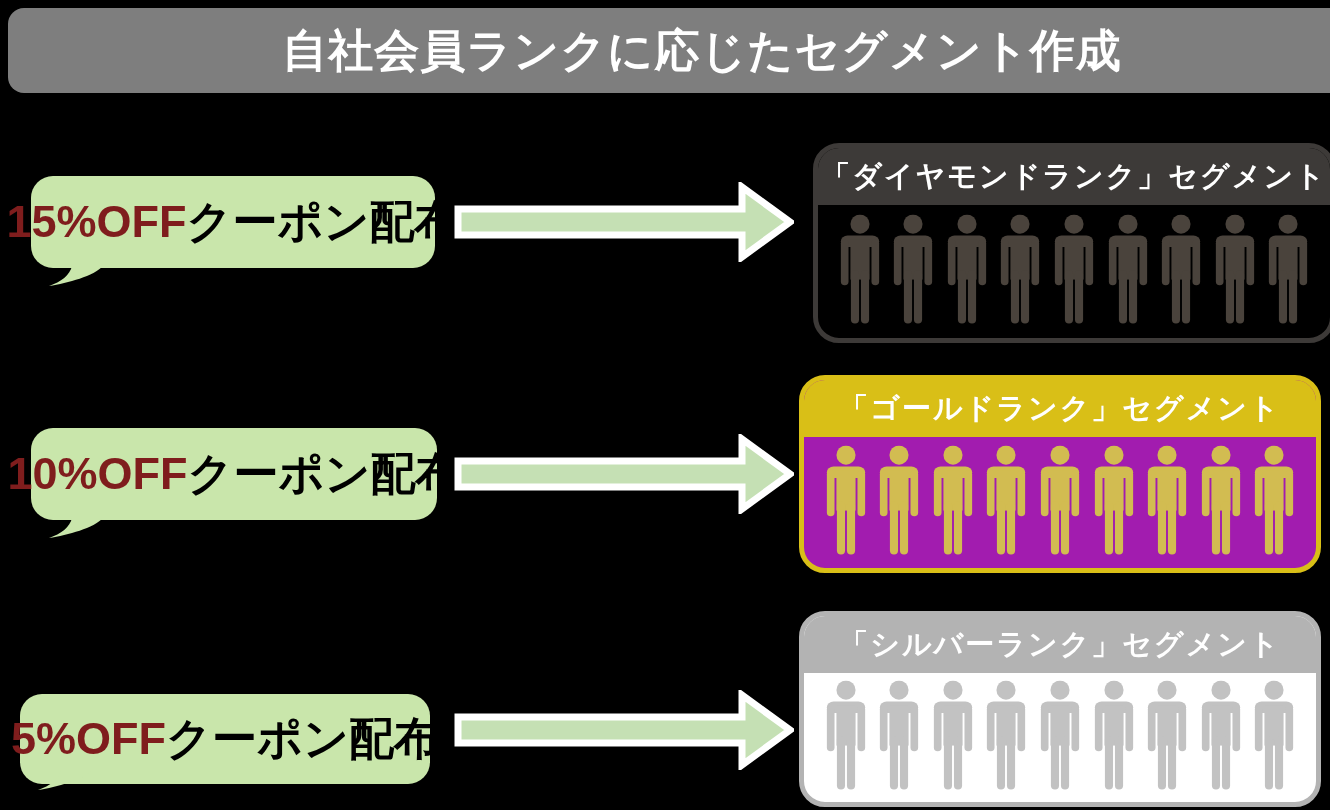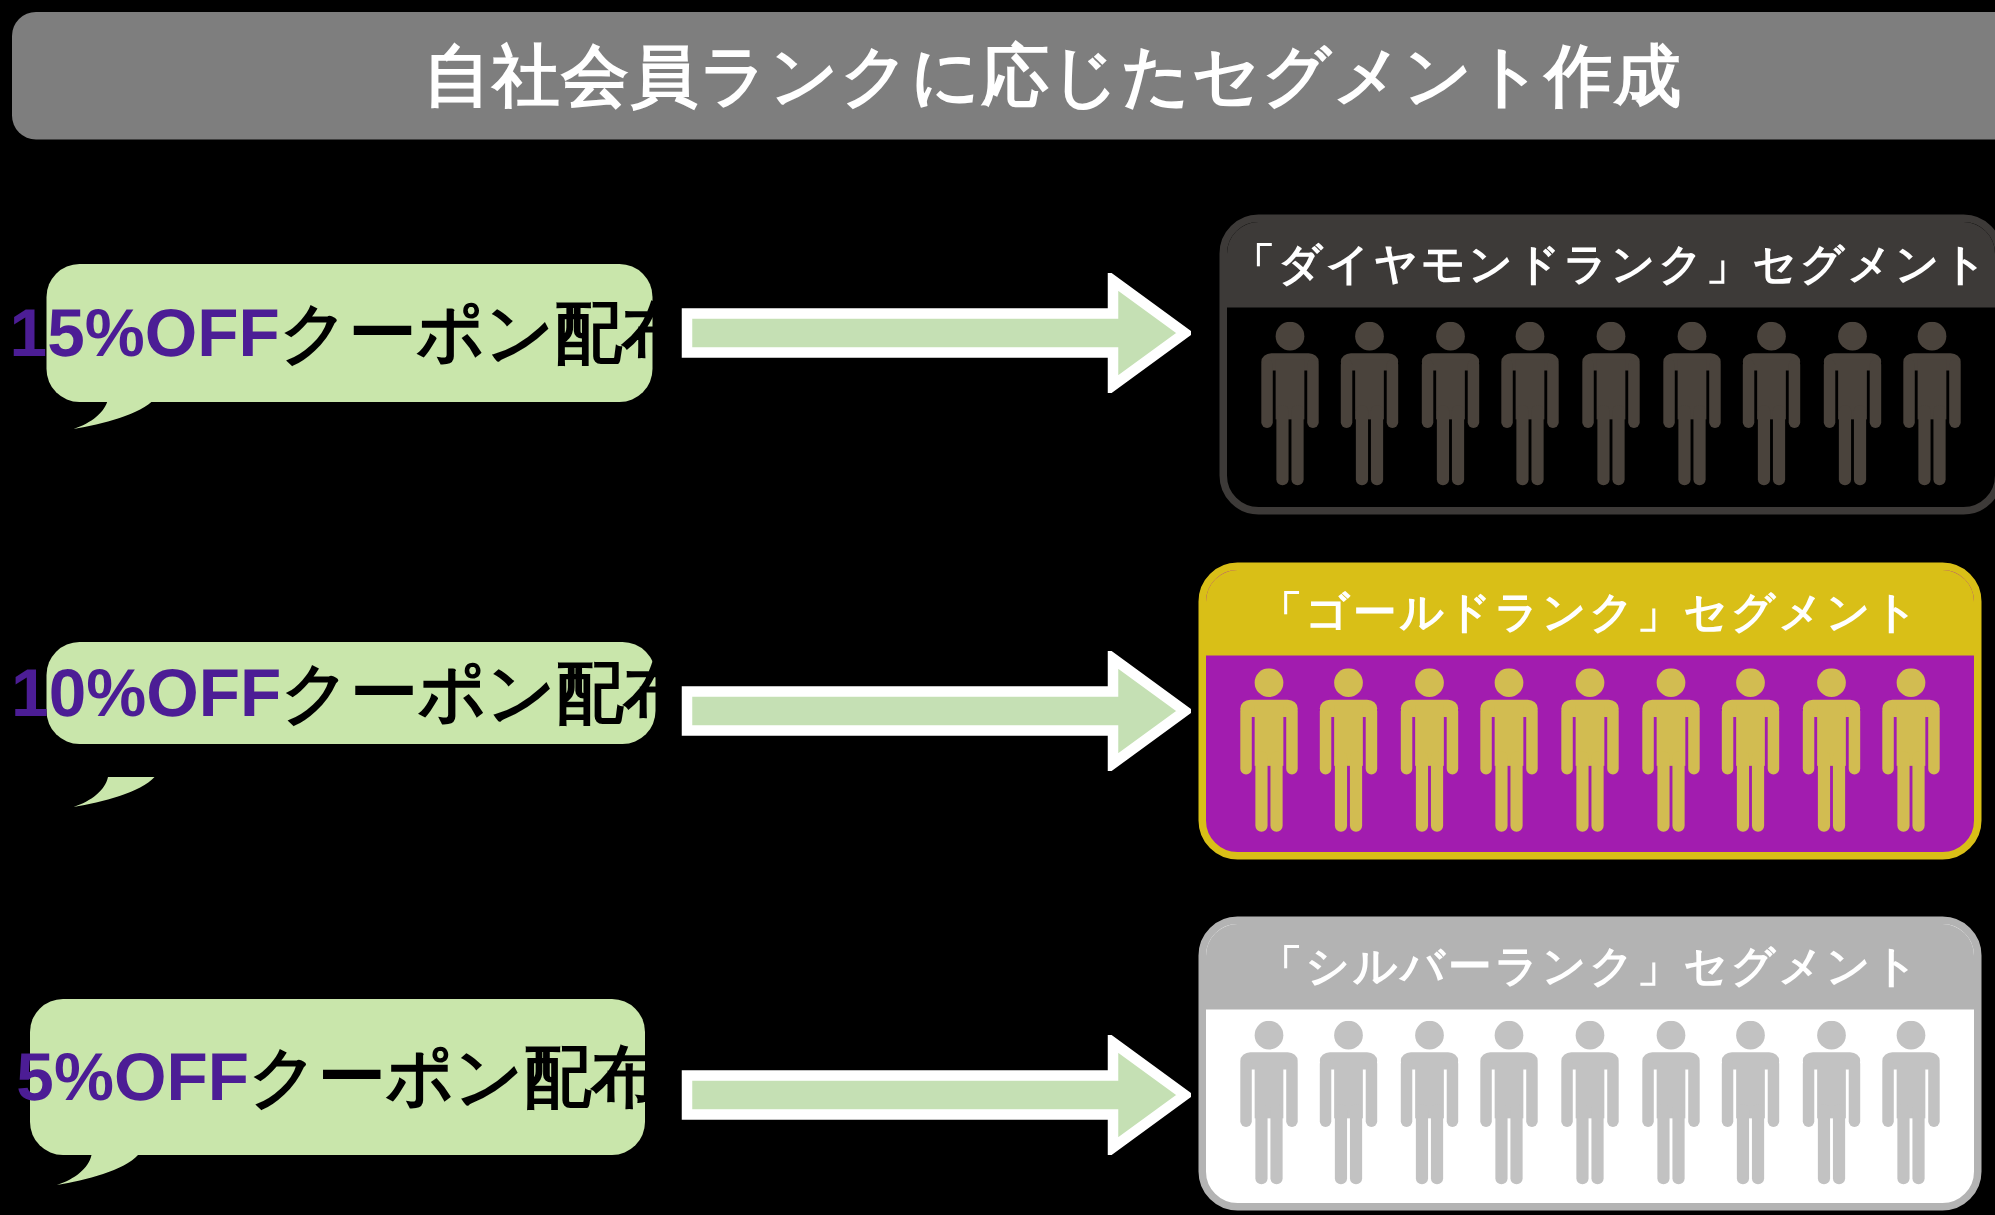--- a/index.html
+++ b/index.html
@@ -14,21 +14,21 @@
     display:flex;align-items:center;justify-content:center;padding-left:37px;
   }
   .title-bar span{
     color:#fff;font-size:45px;font-weight:bold;letter-spacing:1px;
   }
   
   .bubble{
     position:absolute;background:#c9e6ab;border-radius:22px;
     display:flex;align-items:center;justify-content:center;white-space:nowrap;
   }
-  .bubble .discount{color:#4c1d95;font-size:45px;font-weight:bold;}
+  .bubble .discount{color:#7f1d1d;font-size:45px;font-weight:bold;}
   .bubble .blabel{color:#000000;font-size:45px;font-weight:bold;}
   .tail{position:absolute;}
   .tail path{fill:#c9e6ab;}
   
   .arrow{position:absolute;}
   .arrow polygon{fill:#c5e0b4;stroke:#ffffff;stroke-width:7;stroke-linejoin:miter;}
   
   .segment{
     position:absolute;left:799px;width:522px;box-sizing:border-box;
     border-radius:26px;overflow:hidden;border:5px solid;
@@ -114,21 +114,21 @@
         </svg>
         <svg class="person" viewBox="0 0 46 116">
           <use href="#person-shape"></use>
         </svg>
         <svg class="person" viewBox="0 0 46 116">
           <use href="#person-shape"></use>
         </svg>
       </div>
   </div>
 
-  <div class="bubble" style="left:31px;top:428px;width:406px;height:68px">
+  <div class="bubble" style="left:31px;top:428px;width:406px;height:92px">
     <span class="discount">10%OFF</span>
       <span class="blabel">クーポン配布</span>
   </div>
   <svg class="tail" style="left:46px;top:518px" width="90" height="22" viewBox="0 0 90 22">
     <path d="M26,0 C24,9 15,16 3,20 C22,17 48,10 57,0 Z"></path>
   </svg>
   <svg class="arrow" style="left:454px;top:434px" width="340" height="80" viewBox="0 0 340 80">
     <polygon points="4,27 288,27 288,5 336,40 288,75 288,53 4,53"></polygon>
   </svg>
   <div class="segment gold" style="top:375px;height:198px">
@@ -159,21 +159,21 @@
         </svg>
         <svg class="person" viewBox="0 0 46 116">
           <use href="#person-shape"></use>
         </svg>
         <svg class="person" viewBox="0 0 46 116">
           <use href="#person-shape"></use>
         </svg>
       </div>
   </div>
 
-  <div class="bubble" style="left:20px;top:666px;width:410px;height:104px">
+  <div class="bubble" style="left:20px;top:694px;width:410px;height:90px">
     <span class="discount">5%OFF</span>
       <span class="blabel">クーポン配布</span>
   </div>
   <svg class="tail" style="left:35px;top:770px" width="90" height="22" viewBox="0 0 90 22">
     <path d="M26,0 C24,9 15,16 3,20 C22,17 48,10 57,0 Z"></path>
   </svg>
   <svg class="arrow" style="left:454px;top:690px" width="340" height="80" viewBox="0 0 340 80">
     <polygon points="4,27 288,27 288,5 336,40 288,75 288,53 4,53"></polygon>
   </svg>
   <div class="segment silver" style="top:611px;height:196px">

